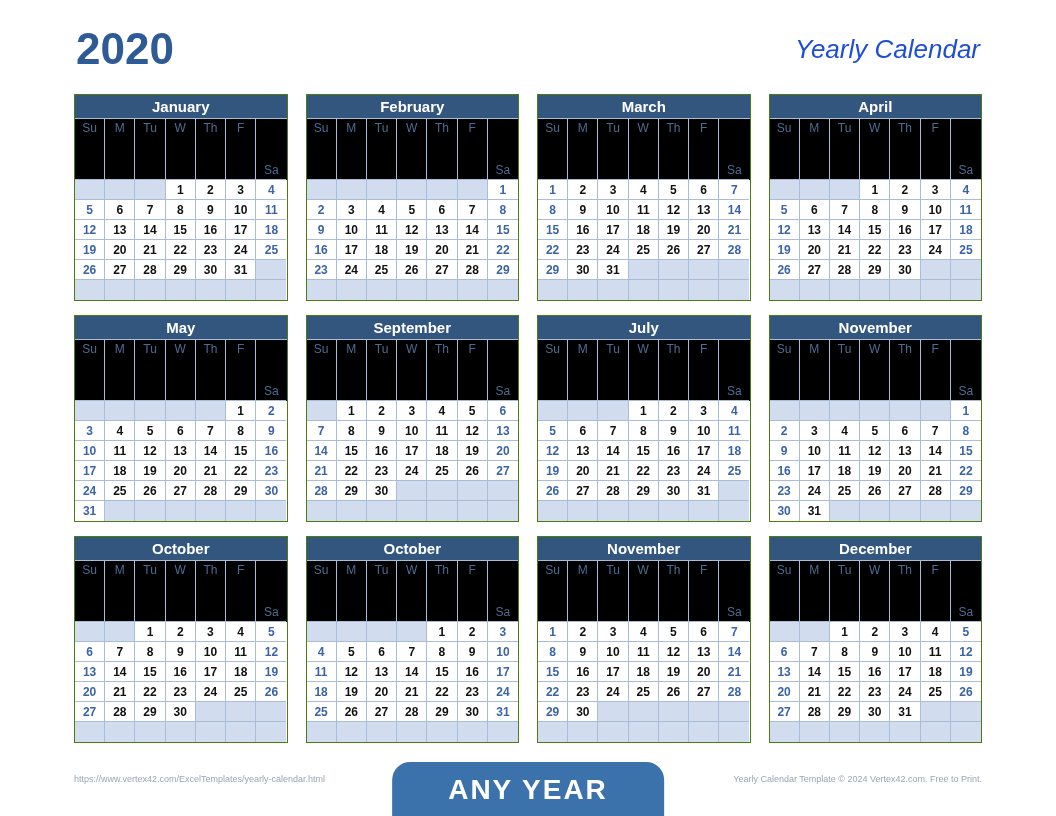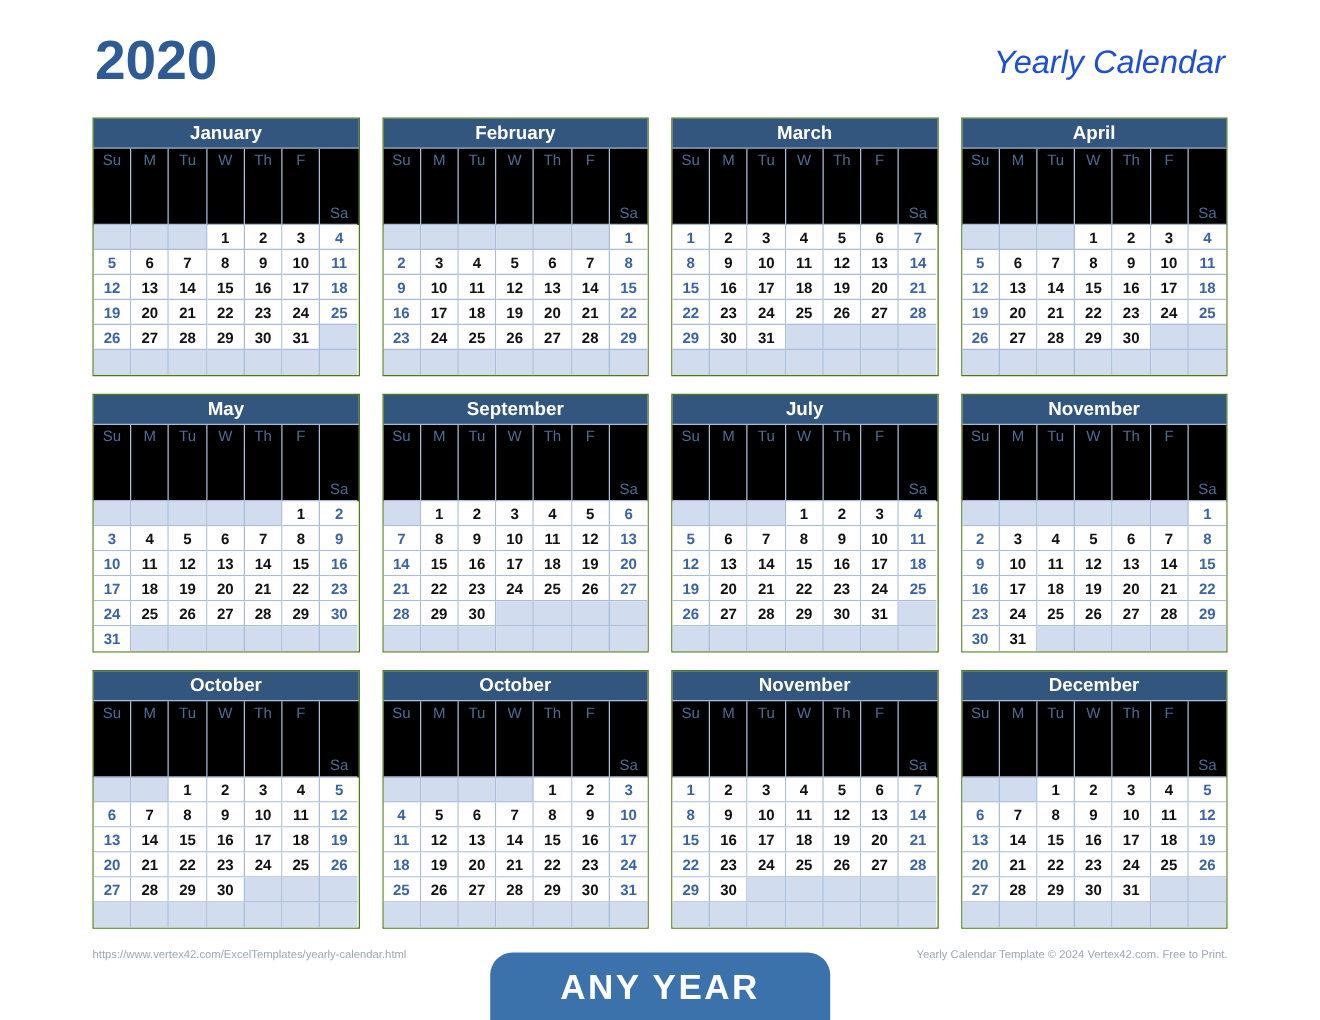--- a/index.html
+++ b/index.html
@@ -80,21 +80,21 @@
     color: #111;
   }
   .cell.weekend { color: #3a64a6; }
   .cell.empty { background: #d1ddef; }
   .week .cell:last-child { border-right: none; }
   .weeks .week:last-child .cell { border-bottom: none; }
   .footer {
     position: absolute;
     left: 74px;
     right: 74px;
-    bottom: 48px;
+    bottom: 32px;
     font-size: 9px;
     color: #9aa6b5;
     display: flex;
     justify-content: space-between;
   }
   .any-year-tab {
     position: absolute;
     bottom: 0;
     left: 50%;
     transform: translateX(-50%);

